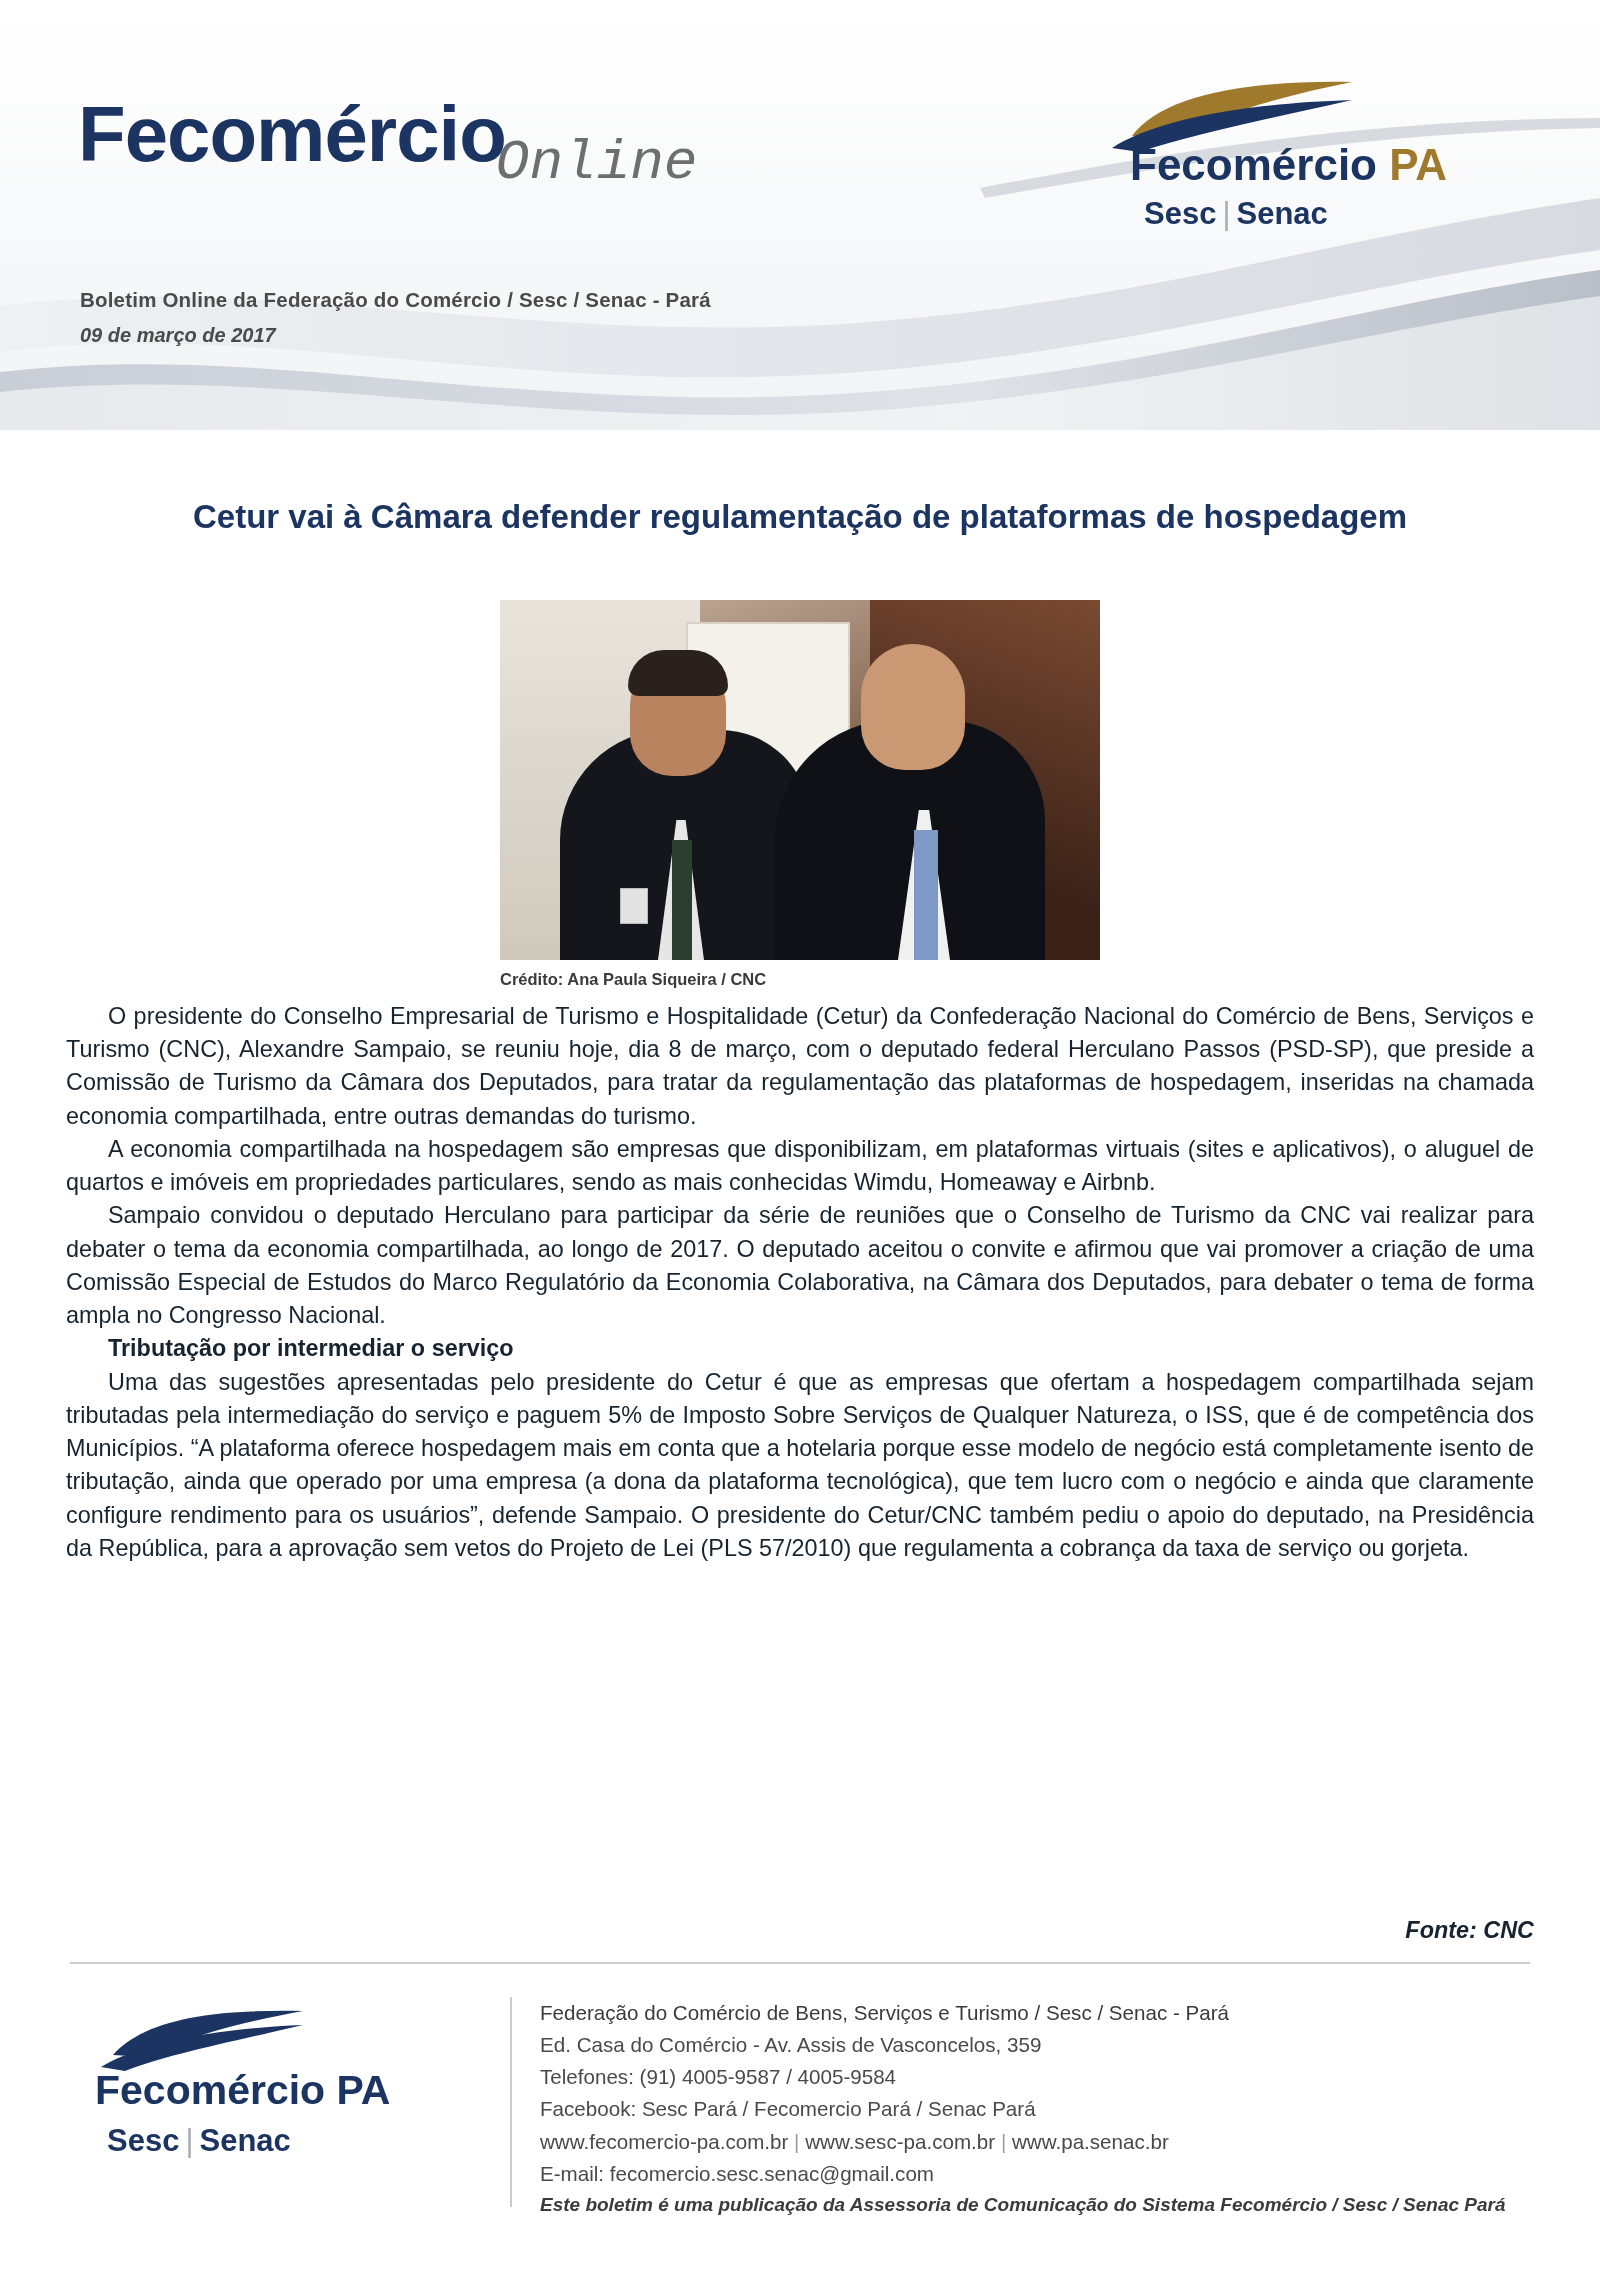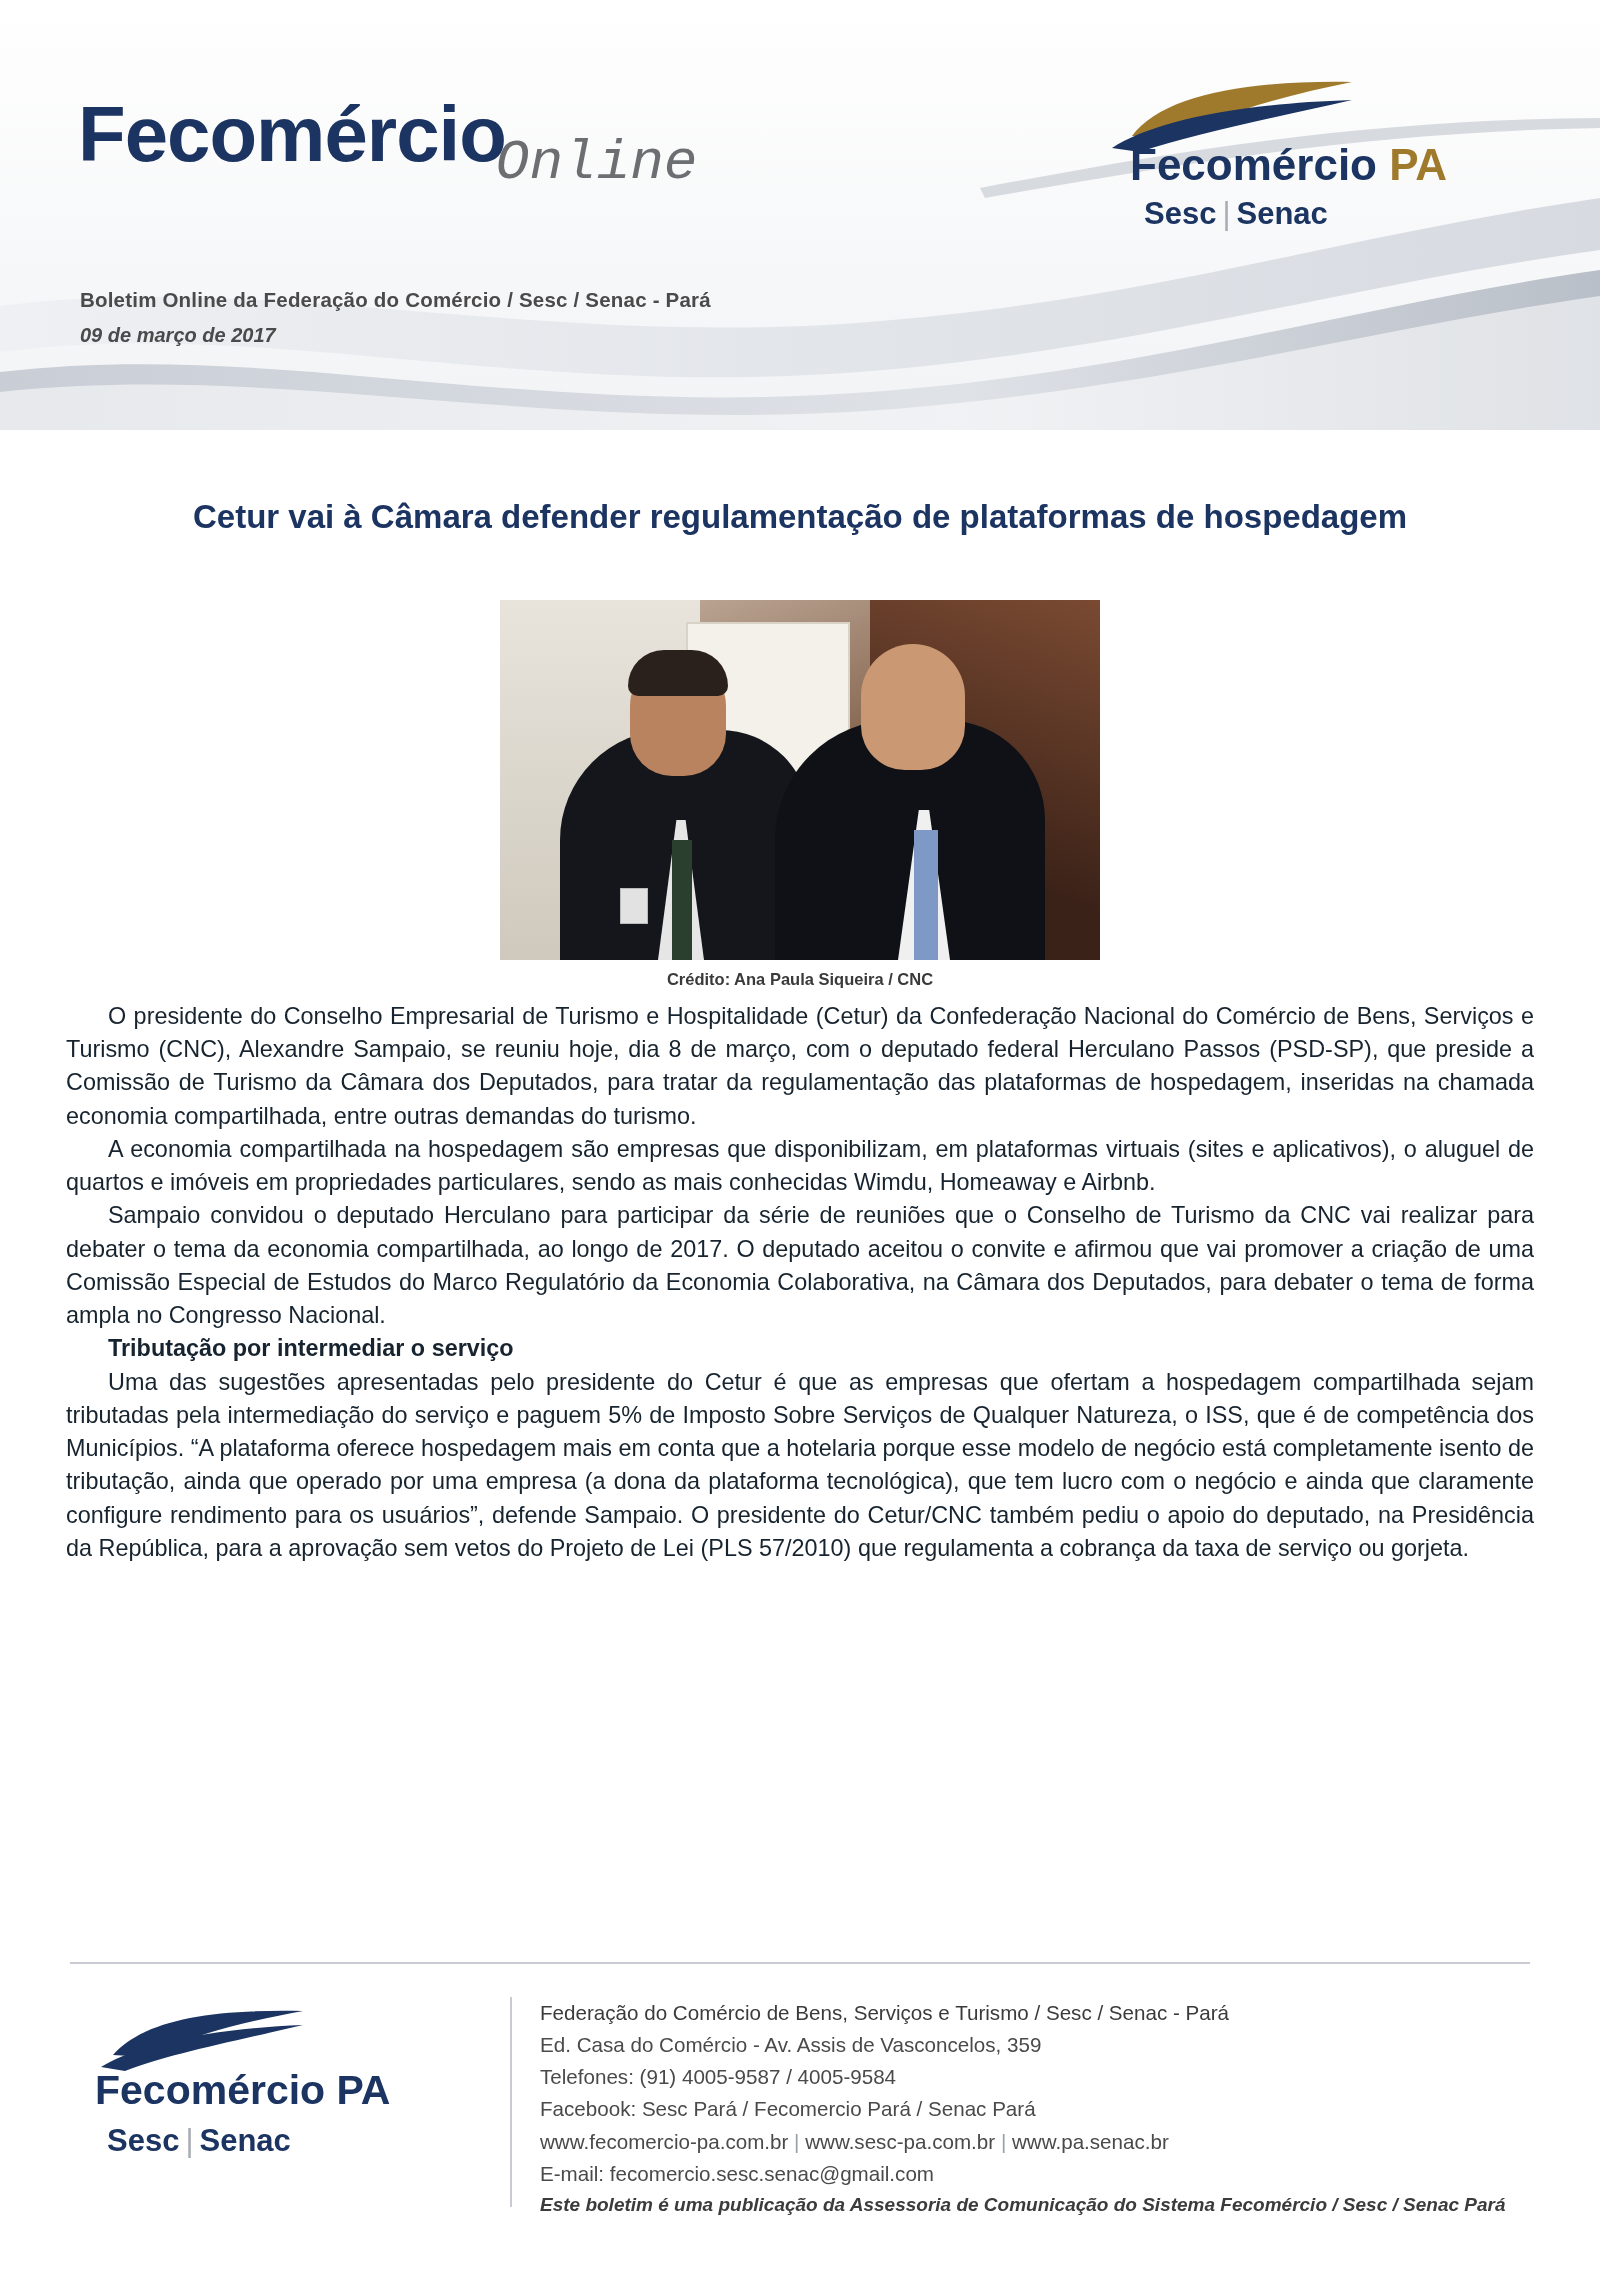--- a/index.html
+++ b/index.html
@@ -194,21 +194,21 @@
   }
   .photo .badge {
     position: absolute; left: 120px; bottom: 36px; width: 26px; height: 34px;
     background: #e2e2e2; border: 1px solid #bbb;
   }
   .credit {
     position: absolute;
     left: 500px;
     top: 970px;
     width: 600px;
-    text-align: center;
+    text-align: left;
     font-size: 16.5px;
     font-weight: bold;
     color: #3a3a3a;
   }
 
   
   .body-text {
     position: absolute;
     left: 66px;
     top: 1000px;
@@ -387,20 +387,21 @@
   <div class="credit">Crédito: Ana Paula Siqueira / CNC</div>
 
   <div class="body-text">
     <p>O presidente do Conselho Empresarial de Turismo e Hospitalidade (Cetur) da Confederação Nacional do Comércio de Bens, Serviços e Turismo (CNC), Alexandre Sampaio, se reuniu hoje, dia 8 de março, com o deputado federal Herculano Passos (PSD-SP), que preside a Comissão de Turismo da Câmara dos Deputados, para tratar da regulamentação das plataformas de hospedagem, inseridas na chamada economia compartilhada, entre outras demandas do turismo.</p>
     <p>A economia compartilhada na hospedagem são empresas que disponibilizam, em plataformas virtuais (sites e aplicativos), o aluguel de quartos e imóveis em propriedades particulares, sendo as mais conhecidas Wimdu, Homeaway e Airbnb.</p>
     <p>Sampaio convidou o deputado Herculano para participar da série de reuniões que o Conselho de Turismo da CNC vai realizar para debater o tema da economia compartilhada, ao longo de 2017. O deputado aceitou o convite e afirmou que vai promover a criação de uma Comissão Especial de Estudos do Marco Regulatório da Economia Colaborativa, na Câmara dos Deputados, para debater o tema de forma ampla no Congresso Nacional.</p>
     <p class="subhead">Tributação por intermediar o serviço</p>
     <p>Uma das sugestões apresentadas pelo presidente do Cetur é que as empresas que ofertam a hospedagem compartilhada sejam tributadas pela intermediação do serviço e paguem 5% de Imposto Sobre Serviços de Qualquer Natureza, o ISS, que é de competência dos Municípios. “A plataforma oferece hospedagem mais em conta que a hotelaria porque esse modelo de negócio está completamente isento de tributação, ainda que operado por uma empresa (a dona da plataforma tecnológica), que tem lucro com o negócio e ainda que claramente configure rendimento para os usuários”, defende Sampaio. O presidente do Cetur/CNC também pediu o apoio do deputado, na Presidência da República, para a aprovação sem vetos do Projeto de Lei (PLS 57/2010) que regulamenta a cobrança da taxa de serviço ou gorjeta.</p>
   </div>
 
+  <div class="source">Fonte: CNC</div>
 
   <div class="footer-rule"></div>
 
   <div class="footer">
     <div class="footer-logo">
       <svg width="300" height="70" viewBox="0 0 300 70">
         <path d="M18,50 C48,16 112,4 208,6 C154,16 94,30 52,52 Z" fill="#1c3461"></path>
         <path d="M6,62 C42,40 110,24 208,20 C140,36 70,50 30,66 Z" fill="#1c3461"></path>
       </svg>
       <div class="fname">

